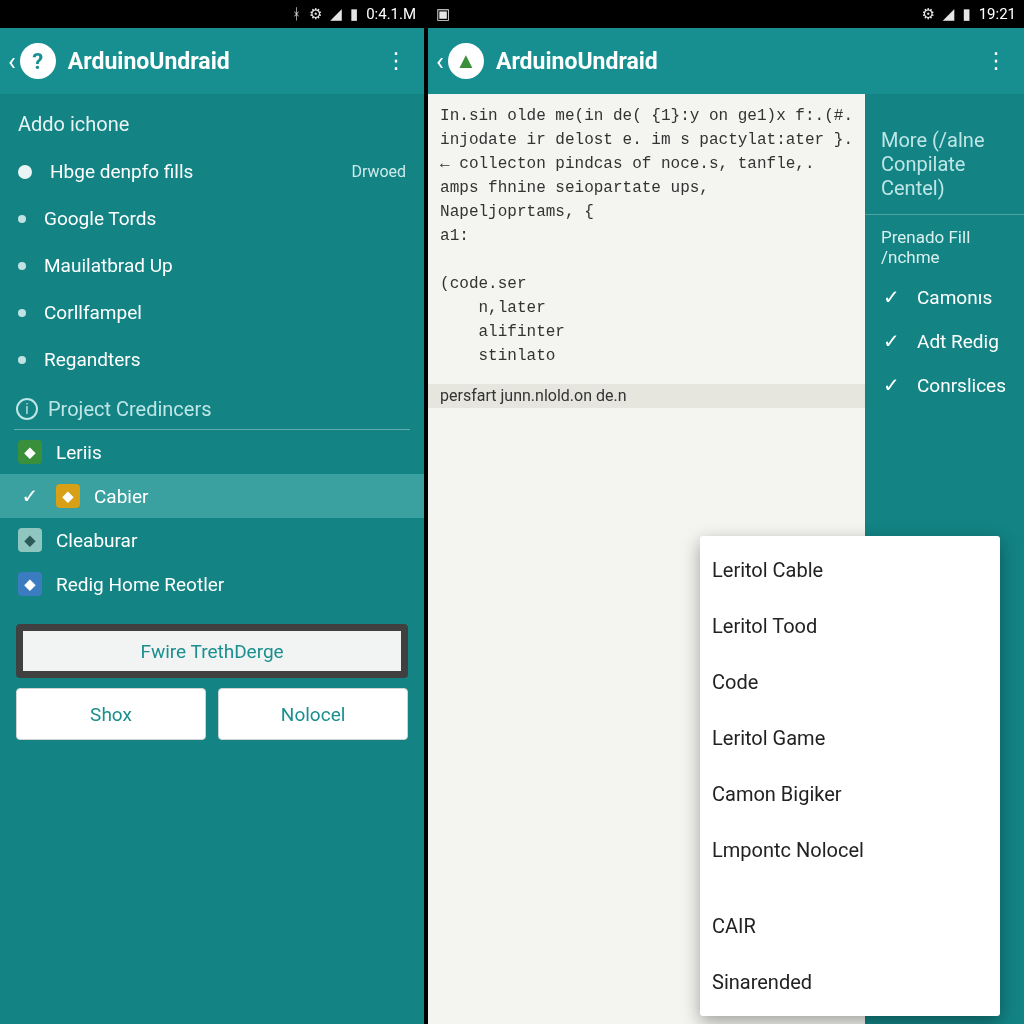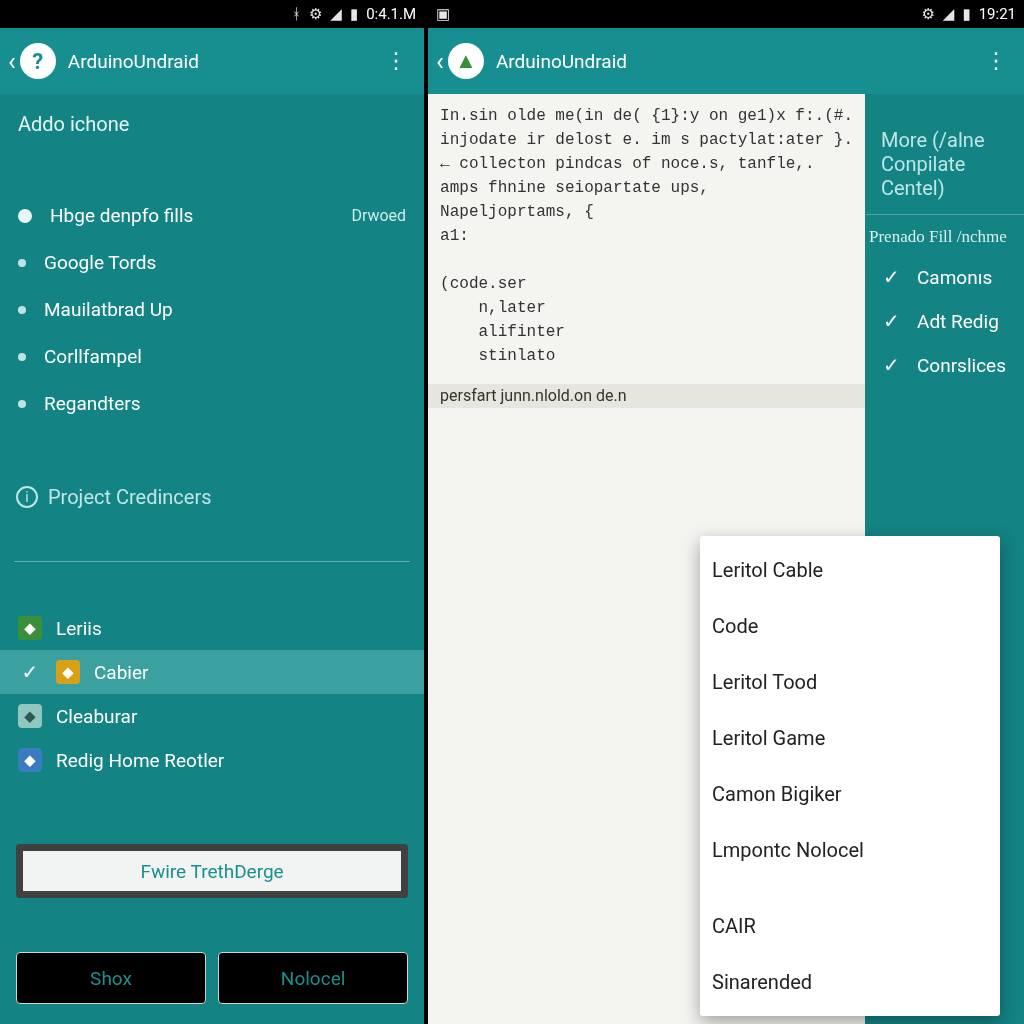--- a/index.html
+++ b/index.html
@@ -8,49 +8,49 @@
 .screen + .screen { border-left: 4px solid #000; }
 
 
 .status { height: 28px; background: #000; color: #fff; display: flex; align-items: center; justify-content: flex-end; gap: 8px; padding: 0 8px; font-size: 15px; }
 .status .ic { opacity: .9; }
 
 
 .appbar { height: 66px; background: #178f90; display: flex; align-items: center; padding: 0 8px; color: #fff; }
 .appbar .back { font-size: 26px; margin-right: 4px; }
 .appbar .logo { width: 36px; height: 36px; border-radius: 50%; background: #fff; display: flex; align-items: center; justify-content: center; margin-right: 12px; font-size: 22px; color: #178f90; font-weight: bold; }
-.appbar .title { font-size: 19px; font-weight: 400; flex: 1; }
+.appbar .title { font-size: 23px; font-weight: 700; flex: 1; }
 .appbar .overflow { width: 40px; text-align: center; font-size: 22px; line-height: 1; }
 
 
-.body-left { flex: 1; display: flex; flex-direction: column; color: #fff; overflow: hidden; gap: 44px; }
+.body-left { flex: 1; display: flex; flex-direction: column; color: #fff; overflow: hidden; }
 .section-title { padding: 18px 18px 12px; font-size: 20px; color: #e6f4f4; }
 .row { display: flex; align-items: center; padding: 12px 18px; font-size: 19px; }
 .row .dot { width: 14px; height: 14px; border-radius: 50%; background: #fff; margin-right: 18px; opacity: .92; }
 .row .dot.small { width: 8px; height: 8px; background: #cfeaea; }
 .row .tail { margin-left: auto; color: #cfeaea; font-size: 16px; }
 .subhead { display: flex; align-items: center; gap: 10px; padding: 14px 16px 8px; color: #bfe6e6; font-size: 20px; }
 .subhead .info { width: 22px; height: 22px; border: 2px solid #bfe6e6; border-radius: 50%; display: flex; align-items: center; justify-content: center; font-size: 14px; }
 .divider { height: 1px; background: rgba(255,255,255,.35); margin: 0 14px; }
 .file-row { display: flex; align-items: center; gap: 14px; padding: 10px 18px; font-size: 19px; }
 .file-row.selected { background: #3aa0a0; }
 .ficon { width: 24px; height: 24px; border-radius: 4px; display: flex; align-items: center; justify-content: center; font-size: 14px; font-weight: bold; color:#fff; }
 .ficon.green{background:#3a8f3a}.ficon.yellow{background:#d7a016}.ficon.teal{background:#8fc7c0;color:#2b5a58}.ficon.pc{background:#3b7bbf}
 .check { color:#fff; font-size:20px; width:24px; text-align:center;}
 .btn-wide { margin: 18px 16px 10px; height: 54px; background: #f1f4f3; border: 7px solid #404040; border-radius: 4px; display: flex; align-items: center; justify-content: center; color: #1b8f8f; font-size: 19px; }
 .btn-pair { display: flex; gap: 12px; margin: 0 16px 16px; }
-.btn-half { flex: 1; height: 52px; background: #000000; border: 1px solid #cfd4d2; border-radius: 4px; display: flex; align-items: center; justify-content: center; color: #1b8f8f; font-size: 19px; }
+.btn-half { flex: 1; height: 52px; background: #ffffff; border: 1px solid #cfd4d2; border-radius: 4px; display: flex; align-items: center; justify-content: center; color: #1b8f8f; font-size: 19px; }
 
 
 .body-right { flex: 1; display: flex; }
 .code { background: #f4f4f0; color: #333; font-family: "Courier New", monospace; font-size: 16px; line-height: 1.5; padding: 10px 12px; white-space: pre; overflow: hidden; }
 .code .hl { background: #e6e6de; display: block; margin: 16px -12px; padding: 0 12px;}
 .panel { background: #138384; color:#fff; flex:1; display:flex; flex-direction:column; }
 .panel-head { padding: 14px 16px; color: #bfe6e6; font-size: 20px; border-bottom: 1px solid rgba(255,255,255,.25); margin-top: 20px; }
-.panel-sub { padding: 12px 4px 8px; font-size: 17px; color:#d9f0ef;font-family:Liberation Serif, serif; }
+.panel-sub { padding: 12px 16px 8px; font-size: 17px; color:#d9f0ef; }
 .chk-row { display:flex; align-items:center; gap:12px; padding:10px 18px; font-size:19px; }
 .chk-row .mark { font-size:20px; width:22px;}
 .popup { position:absolute; right:24px; bottom:8px; width:300px; background:#fff; border-radius:3px; box-shadow:0 6px 18px rgba(0,0,0,.35); padding:6px 0; }
 .popup .item { padding:16px 12px; font-size:20px; color:#222; }
 .popup .sep { height:20px; }
 </style>
 </head>
 <body>
 
 <div class="screen">
@@ -172,22 +172,22 @@
           </div>
           <div class="chk-row">
             <span class="mark">✓</span>
             <span>Conrslices</span>
           </div>
         </div>
     </div>
   </div>
   <div class="popup" id="popup">
       <div class="item">Leritol Cable</div>
+      <div class="item">Leritol Tood</div>
       <div class="item">Code</div>
-      <div class="item">Leritol Tood</div>
       <div class="item">Leritol Game</div>
       <div class="item">Camon Bigiker</div>
       <div class="item">Lmpontc Nolocel</div>
       <div class="sep"></div>
       <div class="item">CAIR</div>
       <div class="item">Sinarended</div>
     </div>
 </div>
 
 </body></html>

